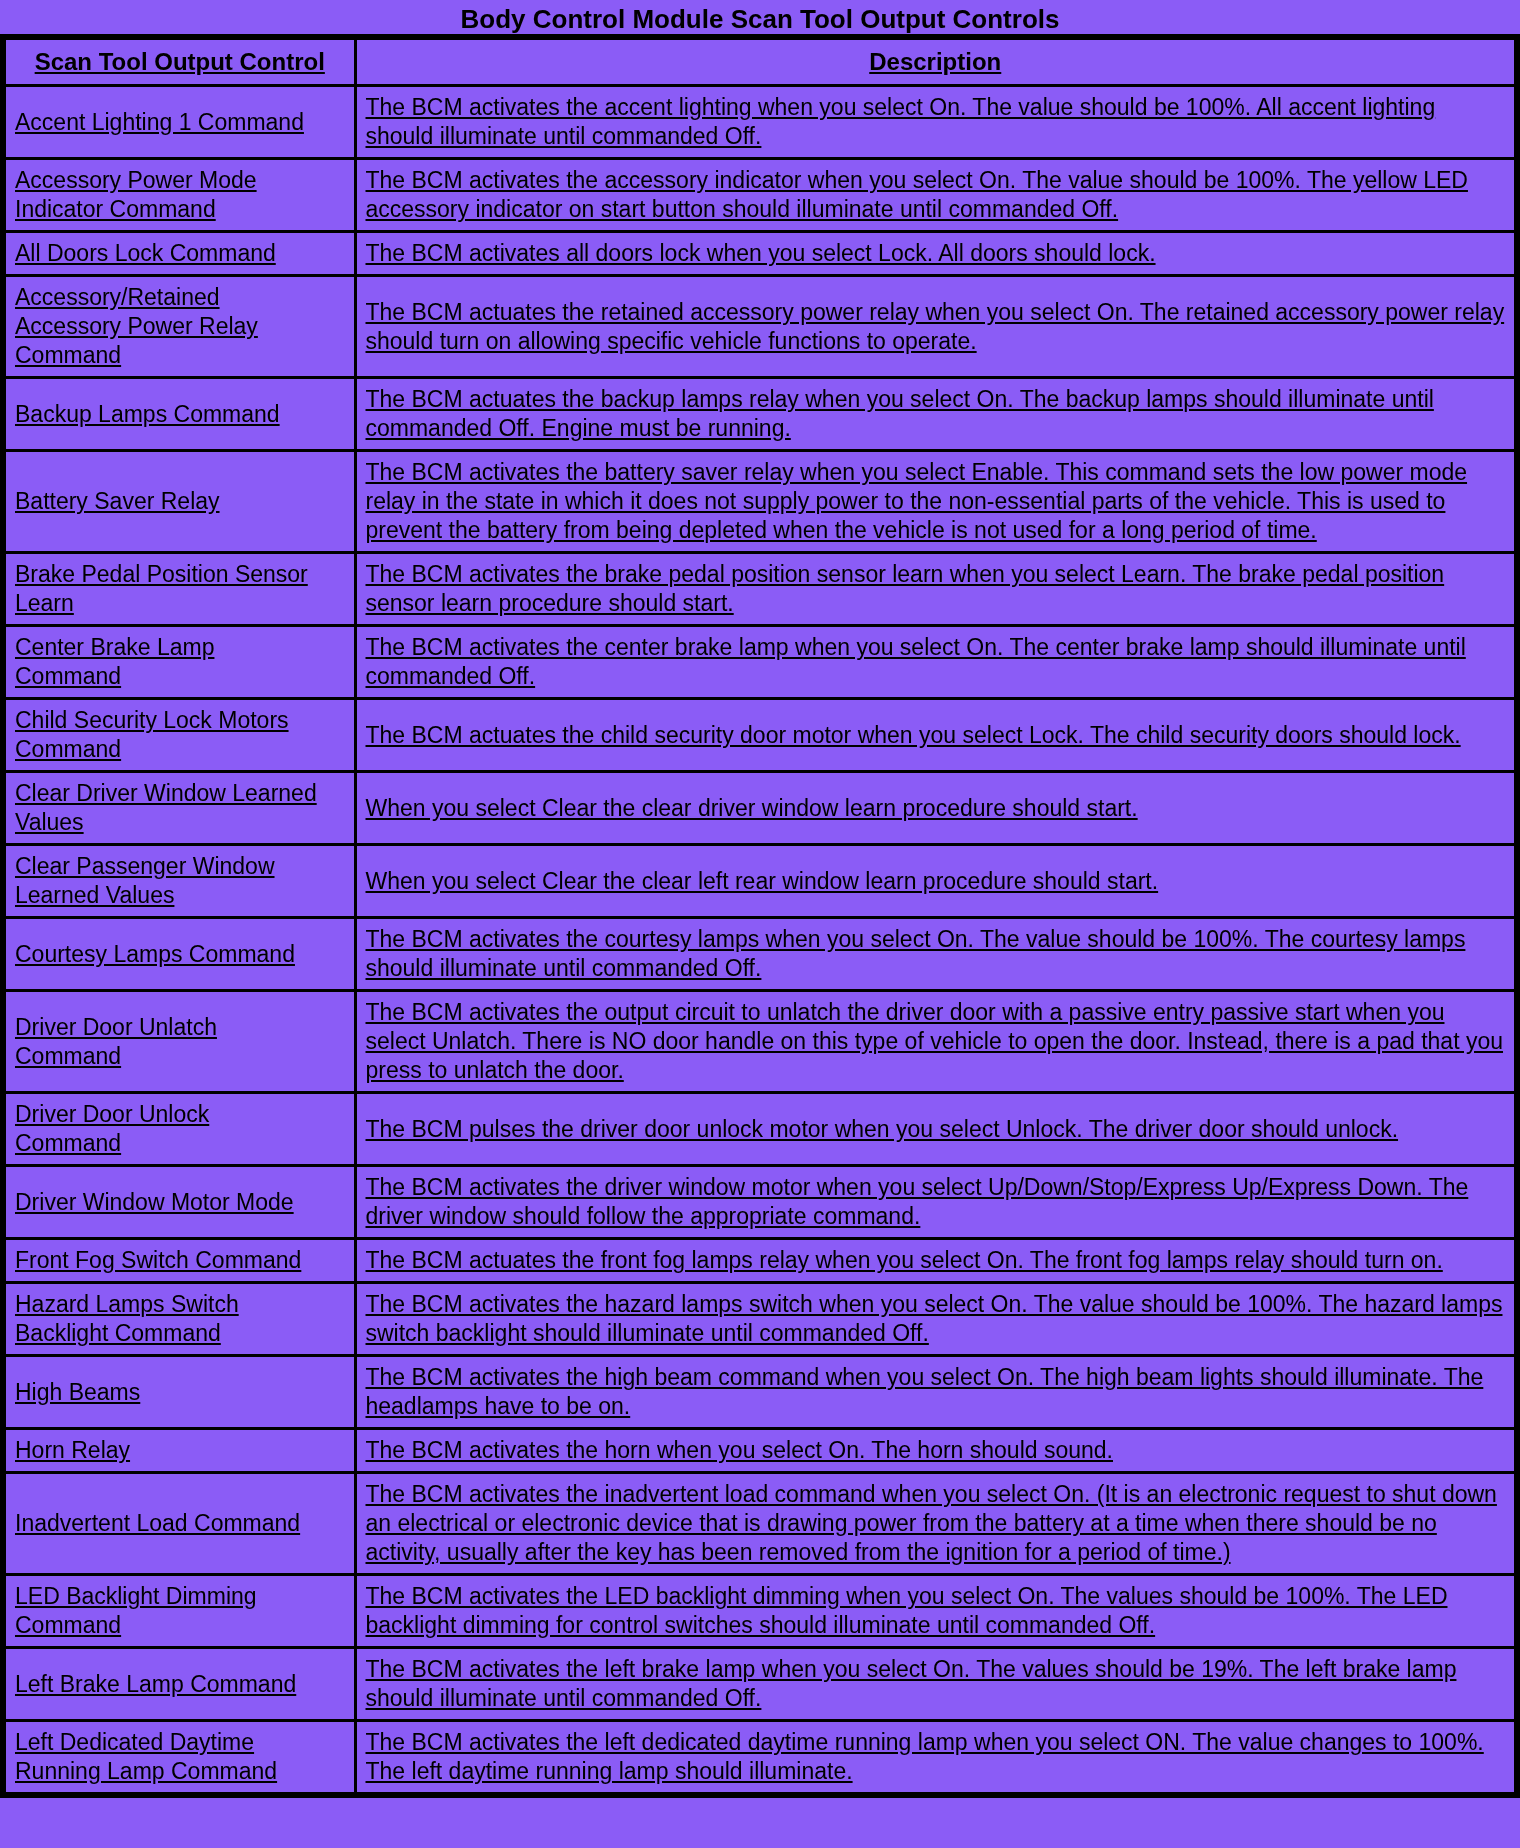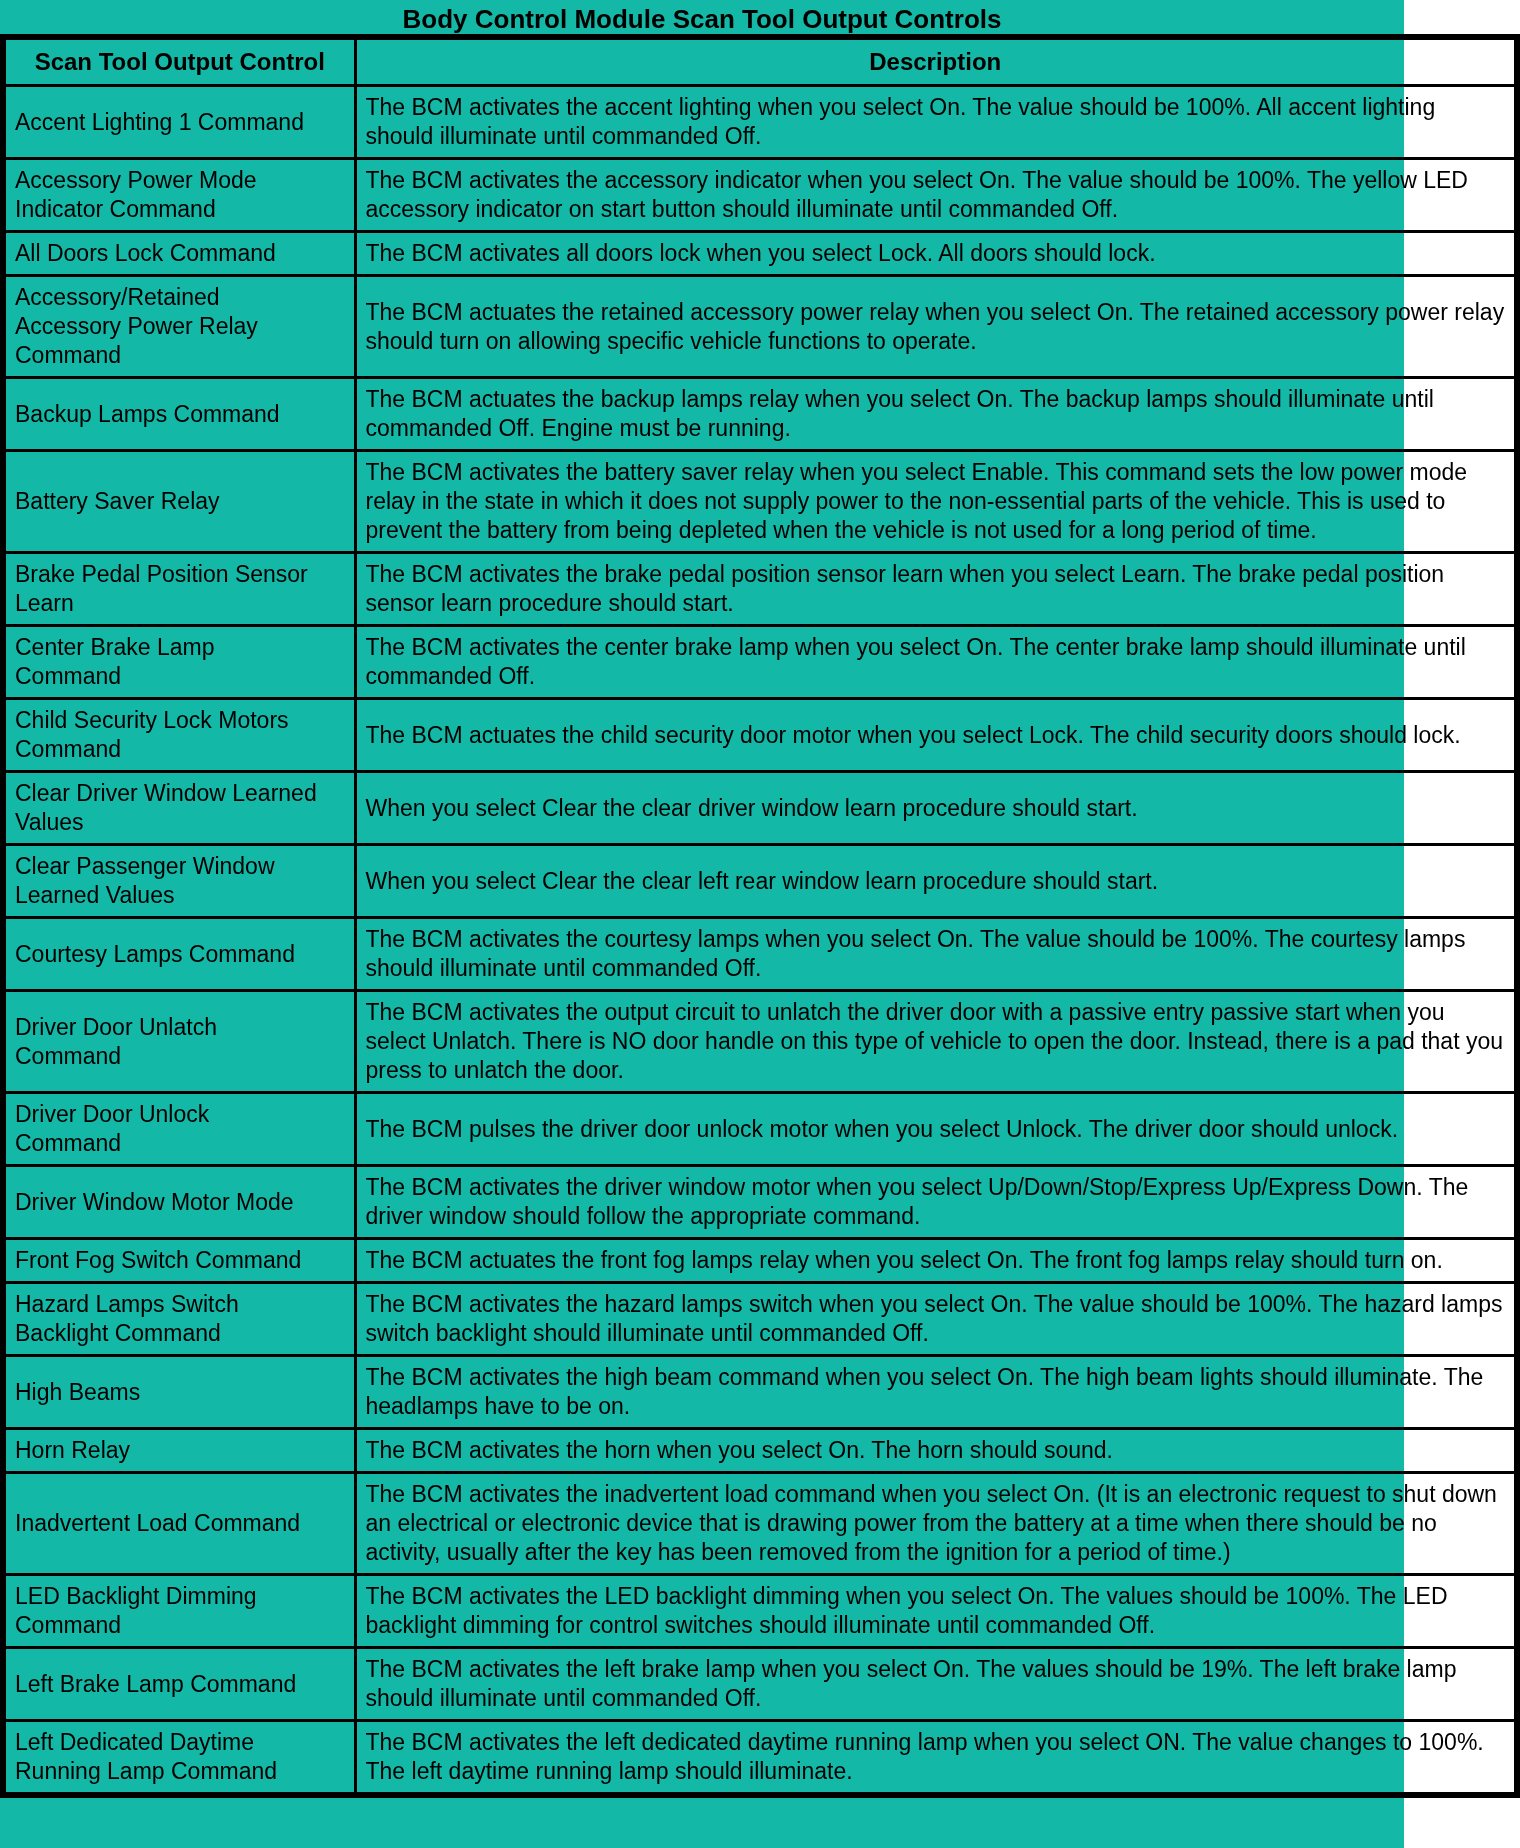--- a/index.html
+++ b/index.html
@@ -3,38 +3,39 @@
 <meta charset="utf-8">
 <style>
   html, body {
     margin: 0;
     padding: 0;
     background: #ffffff;
     color: #000000;
     font-family: "Liberation Sans", sans-serif;
   }
   .page {
-    width: 1404px;
+    width: 1520px;
     min-height: 1848px;
-    background: #14b8a6;
+    background: #8b5cf6;
     box-sizing: border-box;
   }
   .doc-title {
     height: 30px;
     padding-top: 4px;
     text-align: center;
     font-size: 26px;
     font-weight: bold;
     letter-spacing: 0px;
   }
   table.bcm-table {
     width: 1520px;
     border-collapse: collapse;
     table-layout: fixed;
     border: 6px solid #000000;
+    text-decoration: underline;
   }
   table.bcm-table th,
   table.bcm-table td {
     border: 3px solid #000000;
     vertical-align: middle;
     box-sizing: border-box;
   }
   th.hdr {
     font-size: 24px;
     font-weight: bold;

